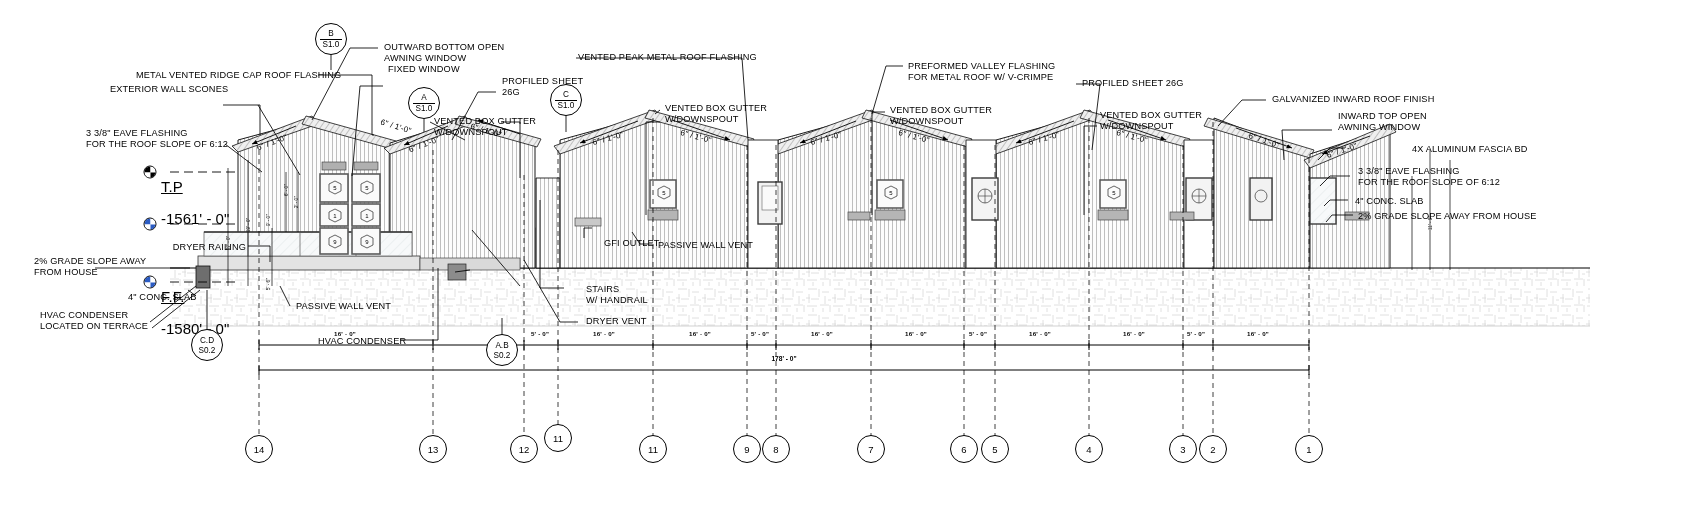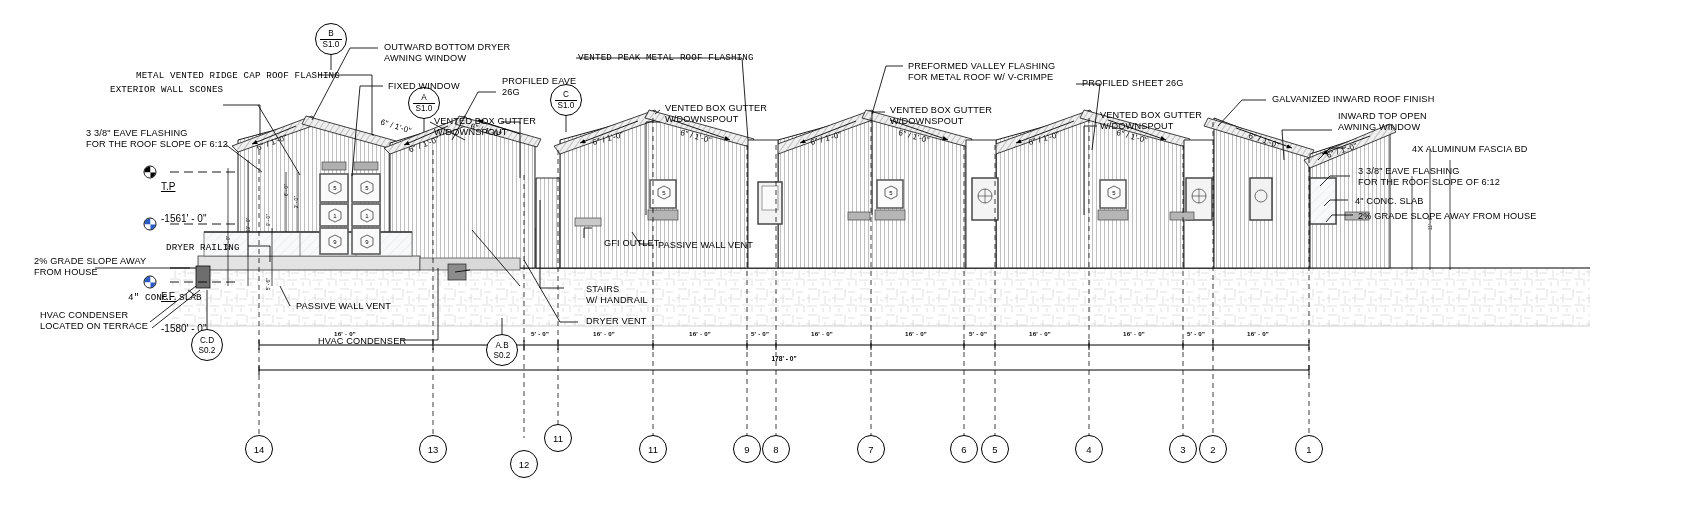--- a/index.html
+++ b/index.html
@@ -2,22 +2,22 @@
 <html><head>
 <meta charset="utf-8">
 <style>
   html,body{margin:0;padding:0;background:#ffffff;}
   body{width:1702px;height:528px;position:relative;overflow:hidden;
        font-family:"Liberation Sans",sans-serif;color:#000;}
   #sheet{position:absolute;left:0;top:0;width:1702px;height:528px;}
   svg.layer{position:absolute;left:0;top:0;width:1702px;height:528px;overflow:visible;}
   .note{position:absolute;font-size:9.2px;line-height:11px;letter-spacing:.15px;
         white-space:pre;color:#000;}
-  .note.r{text-align:left;font-family:Liberation Mono, monospace;}
-  .lvl{position:absolute;font-size:10px;line-height:10.5px;white-space:pre;}
+  .note.r{text-align:right;}
+  .lvl{position:absolute;font-size:15px;line-height:10.5px;white-space:pre;}
   .lvl .nm{ text-decoration:underline; }
   .dim{position:absolute;font-size:6.2px;font-weight:bold;letter-spacing:.2px;
        white-space:pre;transform:translateX(-50%);}
   .dimtot{position:absolute;font-size:6.6px;font-weight:bold;white-space:pre;
        transform:translateX(-50%);}
   .vdim{position:absolute;font-size:4.6px;white-space:pre;
         transform-origin:0 0;transform:rotate(-90deg);}
   .slope{position:absolute;font-size:8px;white-space:pre;letter-spacing:.2px;
          transform-origin:50% 50%;}
   .bub{position:absolute;width:26px;height:26px;border:1px solid #000;border-radius:50%;
@@ -367,24 +367,24 @@
 FOR THE ROOF SLOPE OF 6:12</div>
   <div class="note" style="left:34px;top:256px;width:124px;">2% GRADE SLOPE AWAY
 FROM HOUSE</div>
   <div class="note r" style="left:128px;top:292px;width:66px;">4" CONC. SLAB</div>
   <div class="note" style="left:40px;top:310px;width:140px;">HVAC CONDENSER
 LOCATED ON TERRACE</div>
   <div class="note r" style="left:166px;top:242px;width:80px;">DRYER RAILING</div>
   <div class="note" style="left:296px;top:301px;width:100px;">PASSIVE WALL VENT</div>
   <div class="note" style="left:318px;top:336px;width:96px;">HVAC CONDENSER</div>
 
-  <div class="note" style="left:384px;top:42px;width:130px;">OUTWARD BOTTOM DRYER
+  <div class="note" style="left:384px;top:42px;width:130px;">OUTWARD BOTTOM OPEN
 AWNING WINDOW</div>
-  <div class="note" style="left:388px;top:81px;width:80px;">FIXED WINDOW</div>
-  <div class="note" style="left:502px;top:76px;width:80px;">PROFILED EAVE
+  <div class="note" style="left:388px;top:64px;width:80px;">FIXED WINDOW</div>
+  <div class="note" style="left:502px;top:76px;width:80px;">PROFILED SHEET
 26G</div>
   <div class="note" style="left:434px;top:116px;width:104px;">VENTED BOX GUTTER
 W/DOWNSPOUT</div>
   <div class="note r" style="left:578px;top:52px;width:158px;">VENTED PEAK METAL ROOF FLASHING</div>
   <div class="note" style="left:665px;top:103px;width:102px;">VENTED BOX GUTTER
 W/DOWNSPOUT</div>
   <div class="note" style="left:908px;top:61px;width:146px;">PREFORMED VALLEY FLASHING
 FOR METAL ROOF W/ V-CRIMPE</div>
   <div class="note" style="left:890px;top:105px;width:102px;">VENTED BOX GUTTER
 W/DOWNSPOUT</div>
@@ -430,21 +430,21 @@
   <div class="dim" style="left:978px;top:330px;">5' - 0"</div>
   <div class="dim" style="left:1040px;top:330px;">16' - 0"</div>
   <div class="dim" style="left:1134px;top:330px;">16' - 0"</div>
   <div class="dim" style="left:1196px;top:330px;">5' - 0"</div>
   <div class="dim" style="left:1258px;top:330px;">16' - 0"</div>
 
   <div class="dimtot" style="left:784px;top:355px;">178' - 0"</div>
 
   <div class="bub" style="left:259px;top:435px;">14</div>
   <div class="bub" style="left:433px;top:435px;">13</div>
-  <div class="bub" style="left:524px;top:450px;">12</div>
+  <div class="bub" style="left:524px;top:435px;">12</div>
   <div class="bub" style="left:558px;top:424px;">11</div>
   <div class="bub" style="left:653px;top:435px;">11</div>
   <div class="bub" style="left:747px;top:435px;">9</div>
   <div class="bub" style="left:776px;top:435px;">8</div>
   <div class="bub" style="left:871px;top:435px;">7</div>
   <div class="bub" style="left:964px;top:435px;">6</div>
   <div class="bub" style="left:995px;top:435px;">5</div>
   <div class="bub" style="left:1089px;top:435px;">4</div>
   <div class="bub" style="left:1183px;top:435px;">3</div>
   <div class="bub" style="left:1213px;top:435px;">2</div>

